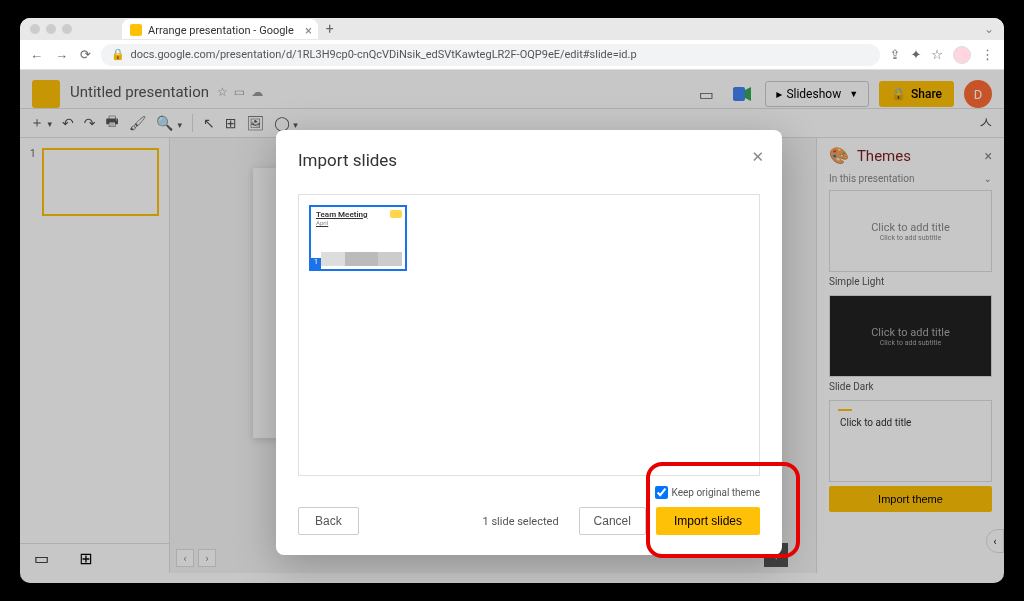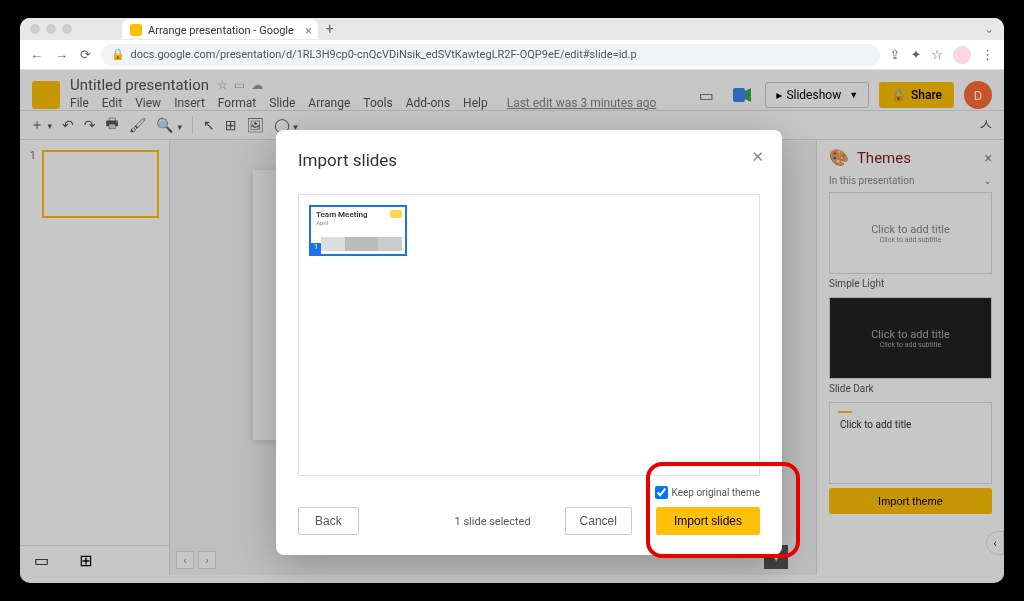--- a/index.html
+++ b/index.html
@@ -296,27 +296,28 @@
     .source-name { font-weight: 600; color: #333; }
     .select-ctl { margin-left: auto; font-size: 11px; color: #555; }
     .select-link { color: #1a73e8; cursor: pointer; }
     .thumbs-box {
       border: 1px solid #e0e0e0;
       flex: 1;
       margin-top: 8px;
       padding: 10px;
     }
     .mini-thumb {
-      width: 98px; height: 51px;
+      width: 98px; height: 66px;
       border: 2px solid #1a73e8;
       position: relative;
       background: #fff;
       font-size: 8px;
       color: #333;
       padding: 3px 5px;
+      text-decoration: underline;
     }
     .mini-thumb .num {
       position: absolute; bottom: 0; left: 0;
       background: #1a73e8; color: #fff;
       width: 10px; height: 11px;
       font-size: 7px;
       text-align: center;
     }
     .mini-thumb .badge {
       position: absolute; top: 3px; right: 3px;
@@ -336,21 +337,21 @@
     .back-btn {
       border: 1px solid #ccc;
       padding: 6px 16px;
       font-size: 12px;
       border-radius: 2px;
       color: #555;
       background: #fff;
     }
     .footer-right { margin-left: auto; display: flex; flex-direction: column; align-items: flex-end; gap: 8px; }
     .keep-theme { font-size: 10px; color: #555; display: flex; align-items: center; gap: 4px; }
-    .footer-btns { display: flex; align-items: center; gap: 24px; }
+    .footer-btns { display: flex; align-items: center; gap: 10px; }
     .selected-count { font-size: 11px; color: #555; margin-right: 10px; }
     .cancel-btn {
       border: 1px solid #ccc; padding: 6px 14px; font-size: 12px;
       border-radius: 2px; color: #555; background: #fff;
     }
     .import-btn {
       background: #ffc107; border: none;
       padding: 7px 18px; font-size: 12px; font-weight: 500;
       border-radius: 2px;
     }
@@ -407,33 +408,20 @@
   <div class="app-header">
     <div class="app-logo"></div>
     <div class="header-mid">
       <div class="title-row">
         <span class="doc-title">Untitled presentation</span>
         <span class="title-icons">
           <span>☆</span>
           <span>▭</span>
           <span>☁</span>
         </span>
-      </div>
-      <div class="menus">
-        <span>File</span>
-        <span>Edit</span>
-        <span>View</span>
-        <span>Insert</span>
-        <span>Format</span>
-        <span>Slide</span>
-        <span>Arrange</span>
-        <span>Tools</span>
-        <span>Add-ons</span>
-        <span>Help</span>
-        <span class="last-edit">Last edit was 3 minutes ago</span>
       </div>
     </div>
     <div class="header-right">
       <div class="hr-icon">▭</div>
       <div class="hr-icon meet-icon">
           <svg width="18" height="14">
             <rect width="12" height="14" rx="2" fill="#4285f4"></rect>
             <polygon points="12,3 18,0 18,14 12,11" fill="#34a853"></polygon>
           </svg>
         </div>

